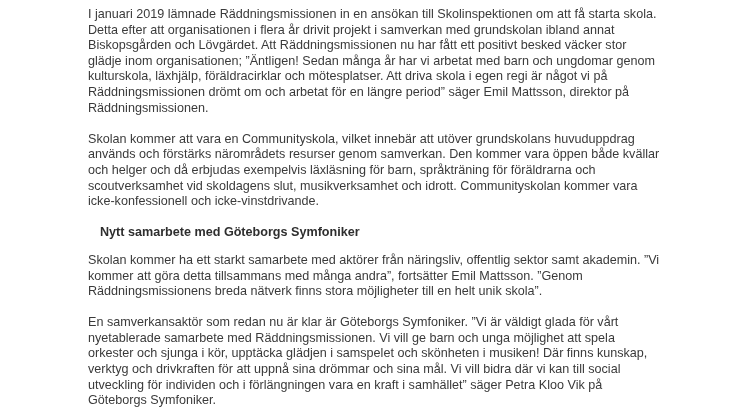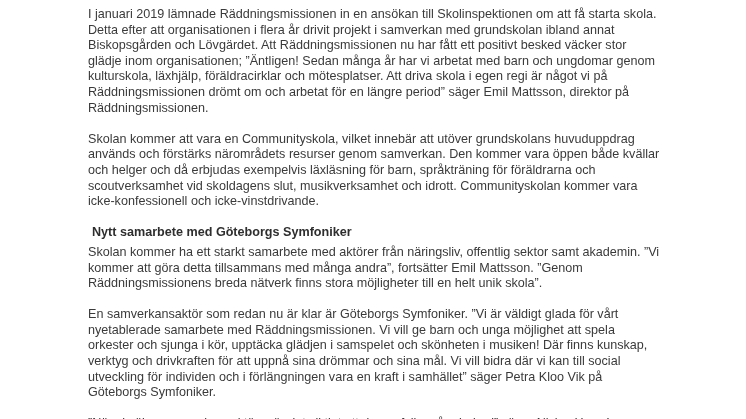--- a/index.html
+++ b/index.html
@@ -23,21 +23,21 @@
     line-height: 15.6px;
     text-align: left;
   }
   .doc-content p {
     margin: 0 0 15.6px 0;
   }
   .doc-content h2 {
     font-size: 12.6px;
     line-height: 15.6px;
     font-weight: bold;
-    margin: 4px;
+    margin: 12px;
     color: #2e2e2e;
   }
 </style>
 </head>
 <body>
 
 <div class="doc-content">
   <p>I januari 2019 lämnade Räddningsmissionen in en ansökan till Skolinspektionen om att få starta skola. Detta efter att organisationen i flera år drivit projekt i samverkan med grundskolan ibland annat Biskopsgården och Lövgärdet. Att Räddningsmissionen nu har fått ett positivt besked väcker stor glädje inom organisationen; ”Äntligen! Sedan många år har vi arbetat med barn och ungdomar genom kulturskola, läxhjälp, föräldracirklar och mötesplatser. Att driva skola i egen regi är något vi på Räddningsmissionen drömt om och arbetat för en längre period” säger Emil Mattsson, direktor på Räddningsmissionen.</p>
   <p>Skolan kommer att vara en Communityskola, vilket innebär att utöver grundskolans huvuduppdrag används och förstärks närområdets resurser genom samverkan. Den kommer vara öppen både kvällar och helger och då erbjudas exempelvis läxläsning för barn, språkträning för föräldrarna och scoutverksamhet vid skoldagens slut, musikverksamhet och idrott. Communityskolan kommer vara icke-konfessionell och icke-vinstdrivande.</p>
   <h2>Nytt samarbete med Göteborgs Symfoniker</h2>

